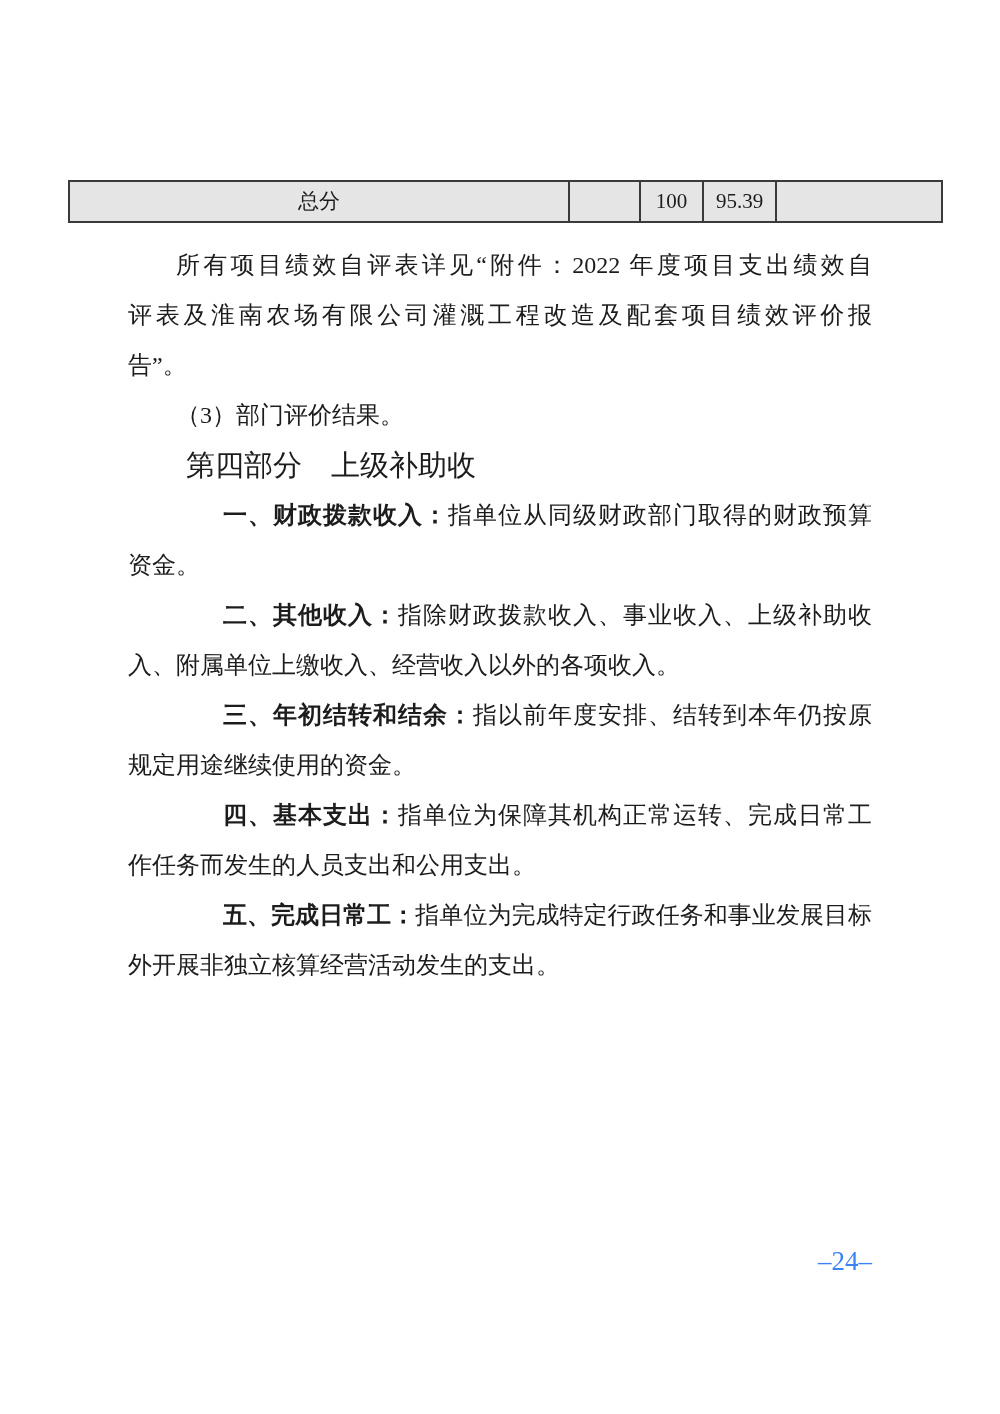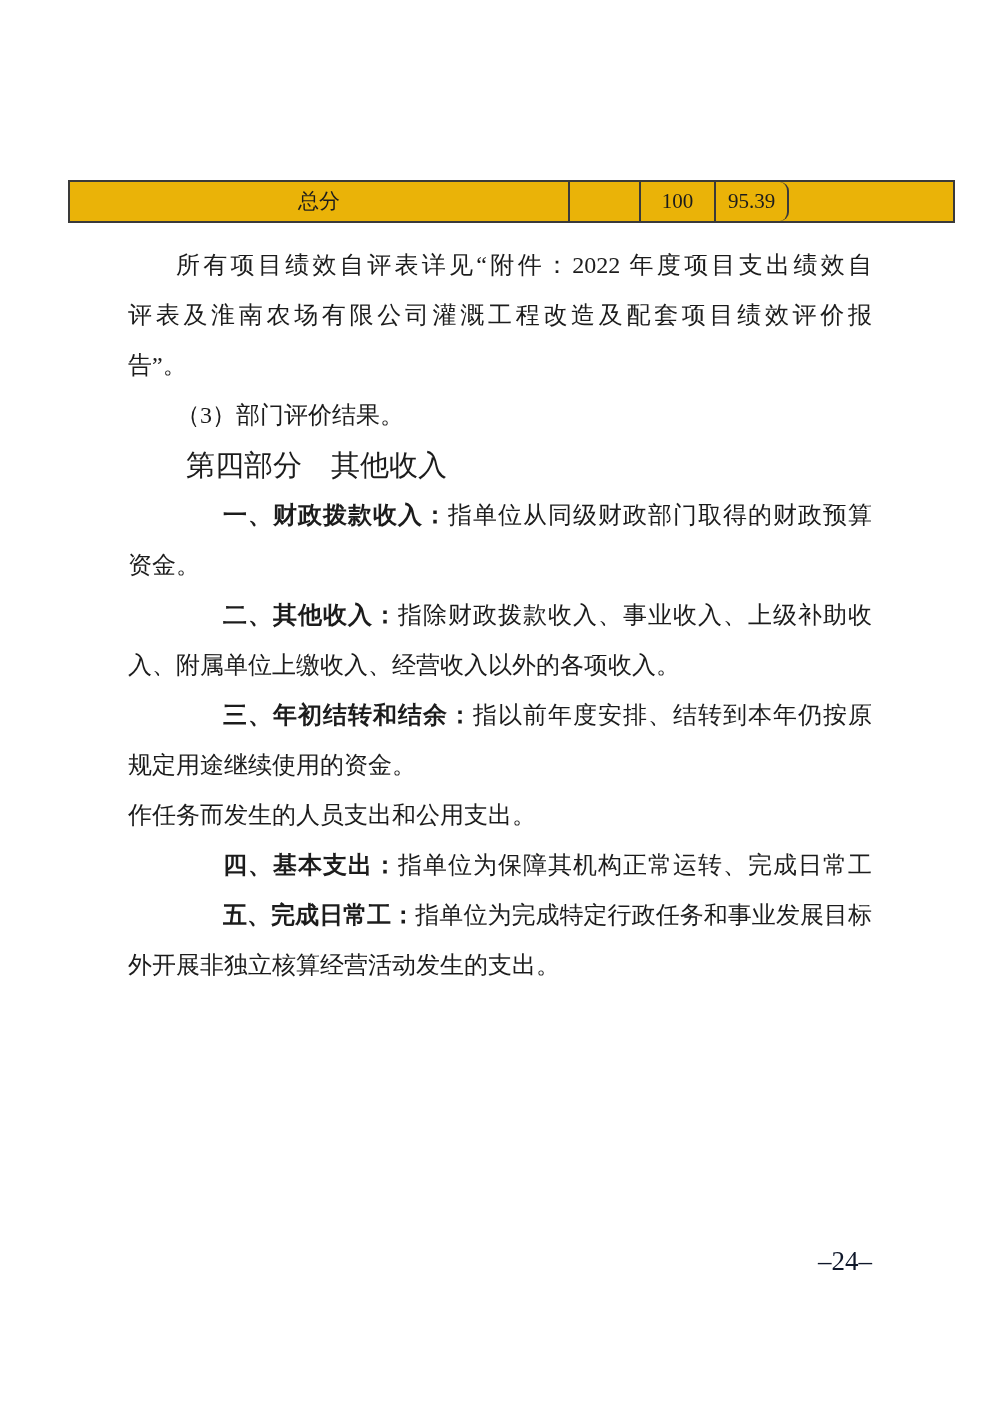--- a/index.html
+++ b/index.html
@@ -10,21 +10,21 @@
     font-family:"Liberation Serif","DejaVu Serif",serif;
     overflow:hidden;
   }
   .page { position:relative; width:1000px; height:1414px; }
 
   
   .score-table {
     position:absolute; left:68px; top:180px;
     display:flex;
     border:2px solid #3a3a3a;
-    background:#eab308;
+    background:#e5e5e5;
   }
   .score-table .cell {
     box-sizing:border-box;
     height:39px; line-height:39px;
     border-right:2px solid #3a3a3a;
     text-align:center;
     font-size:21px;
     white-space:nowrap;
     overflow:hidden;
   }
@@ -49,61 +49,61 @@
   .h-sans {
     font-family:"Liberation Sans","DejaVu Sans",sans-serif;
     font-weight:500; font-size:29px; text-align-last:left;
   }
 
   
   .page-num {
     position:absolute; left:128px; top:1245px; width:744px;
     text-align:right;
     font-size:27px; line-height:32px;
-    color:#0f172a;
+    color:#3b82f6;
   }
 </style>
 </head>
 <body>
 
 <div class="page">
 
   <div class="score-table">
     <div style="display:flex;">
         <div class="cell" style="width: 500px;">总分</div>
         <div class="cell" style="width: 71px;"></div>
-        <div class="cell" style="width: 75px;">100</div>
-        <div class="cell" style="width: 73px; border-radius: 9px;">95.39</div>
+        <div class="cell" style="width: 63px;">100</div>
+        <div class="cell" style="width: 73px;">95.39</div>
         <div class="cell" style="width: 164px;"></div>
       </div>
   </div>
 
   <div class="doc-body">
       <div>
         <div class="line indent">所有项目绩效自评表详见“附件：2022 年度项目支出绩效自</div>
         <div class="line">评表及淮南农场有限公司灌溉工程改造及配套项目绩效评价报</div>
         <div class="line last">告”。</div>
       </div>
       <div class="line indent last h-bold">（3）部门评价结果。</div>
-      <div class="line indent last h-sans">第四部分　其他收入</div>
+      <div class="line indent last h-sans">第四部分　上级补助收</div>
       <div>
         <div class="line indent"><span class="lead">一、财政拨款收入：</span>指单位从同级财政部门取得的财政预算</div>
         <div class="line last">资金。</div>
       </div>
       <div>
         <div class="line indent"><span class="lead">二、其他收入：</span>指除财政拨款收入、事业收入、上级补助收</div>
         <div class="line last">入、附属单位上缴收入、经营收入以外的各项收入。</div>
       </div>
       <div>
         <div class="line indent"><span class="lead">三、年初结转和结余：</span>指以前年度安排、结转到本年仍按原</div>
         <div class="line last">规定用途继续使用的资金。</div>
       </div>
       <div>
+        <div class="line indent"><span class="lead">四、基本支出：</span>指单位为保障其机构正常运转、完成日常工</div>
         <div class="line last">作任务而发生的人员支出和公用支出。</div>
-        <div class="line indent"><span class="lead">四、基本支出：</span>指单位为保障其机构正常运转、完成日常工</div>
       </div>
       <div>
         <div class="line indent"><span class="lead">五、完成日常工：</span>指单位为完成特定行政任务和事业发展目标</div>
       </div>
       <div>
         <div class="line last">外开展非独立核算经营活动发生的支出。</div>
       </div>
     </div>
 
   <div class="page-num">–24–</div>

